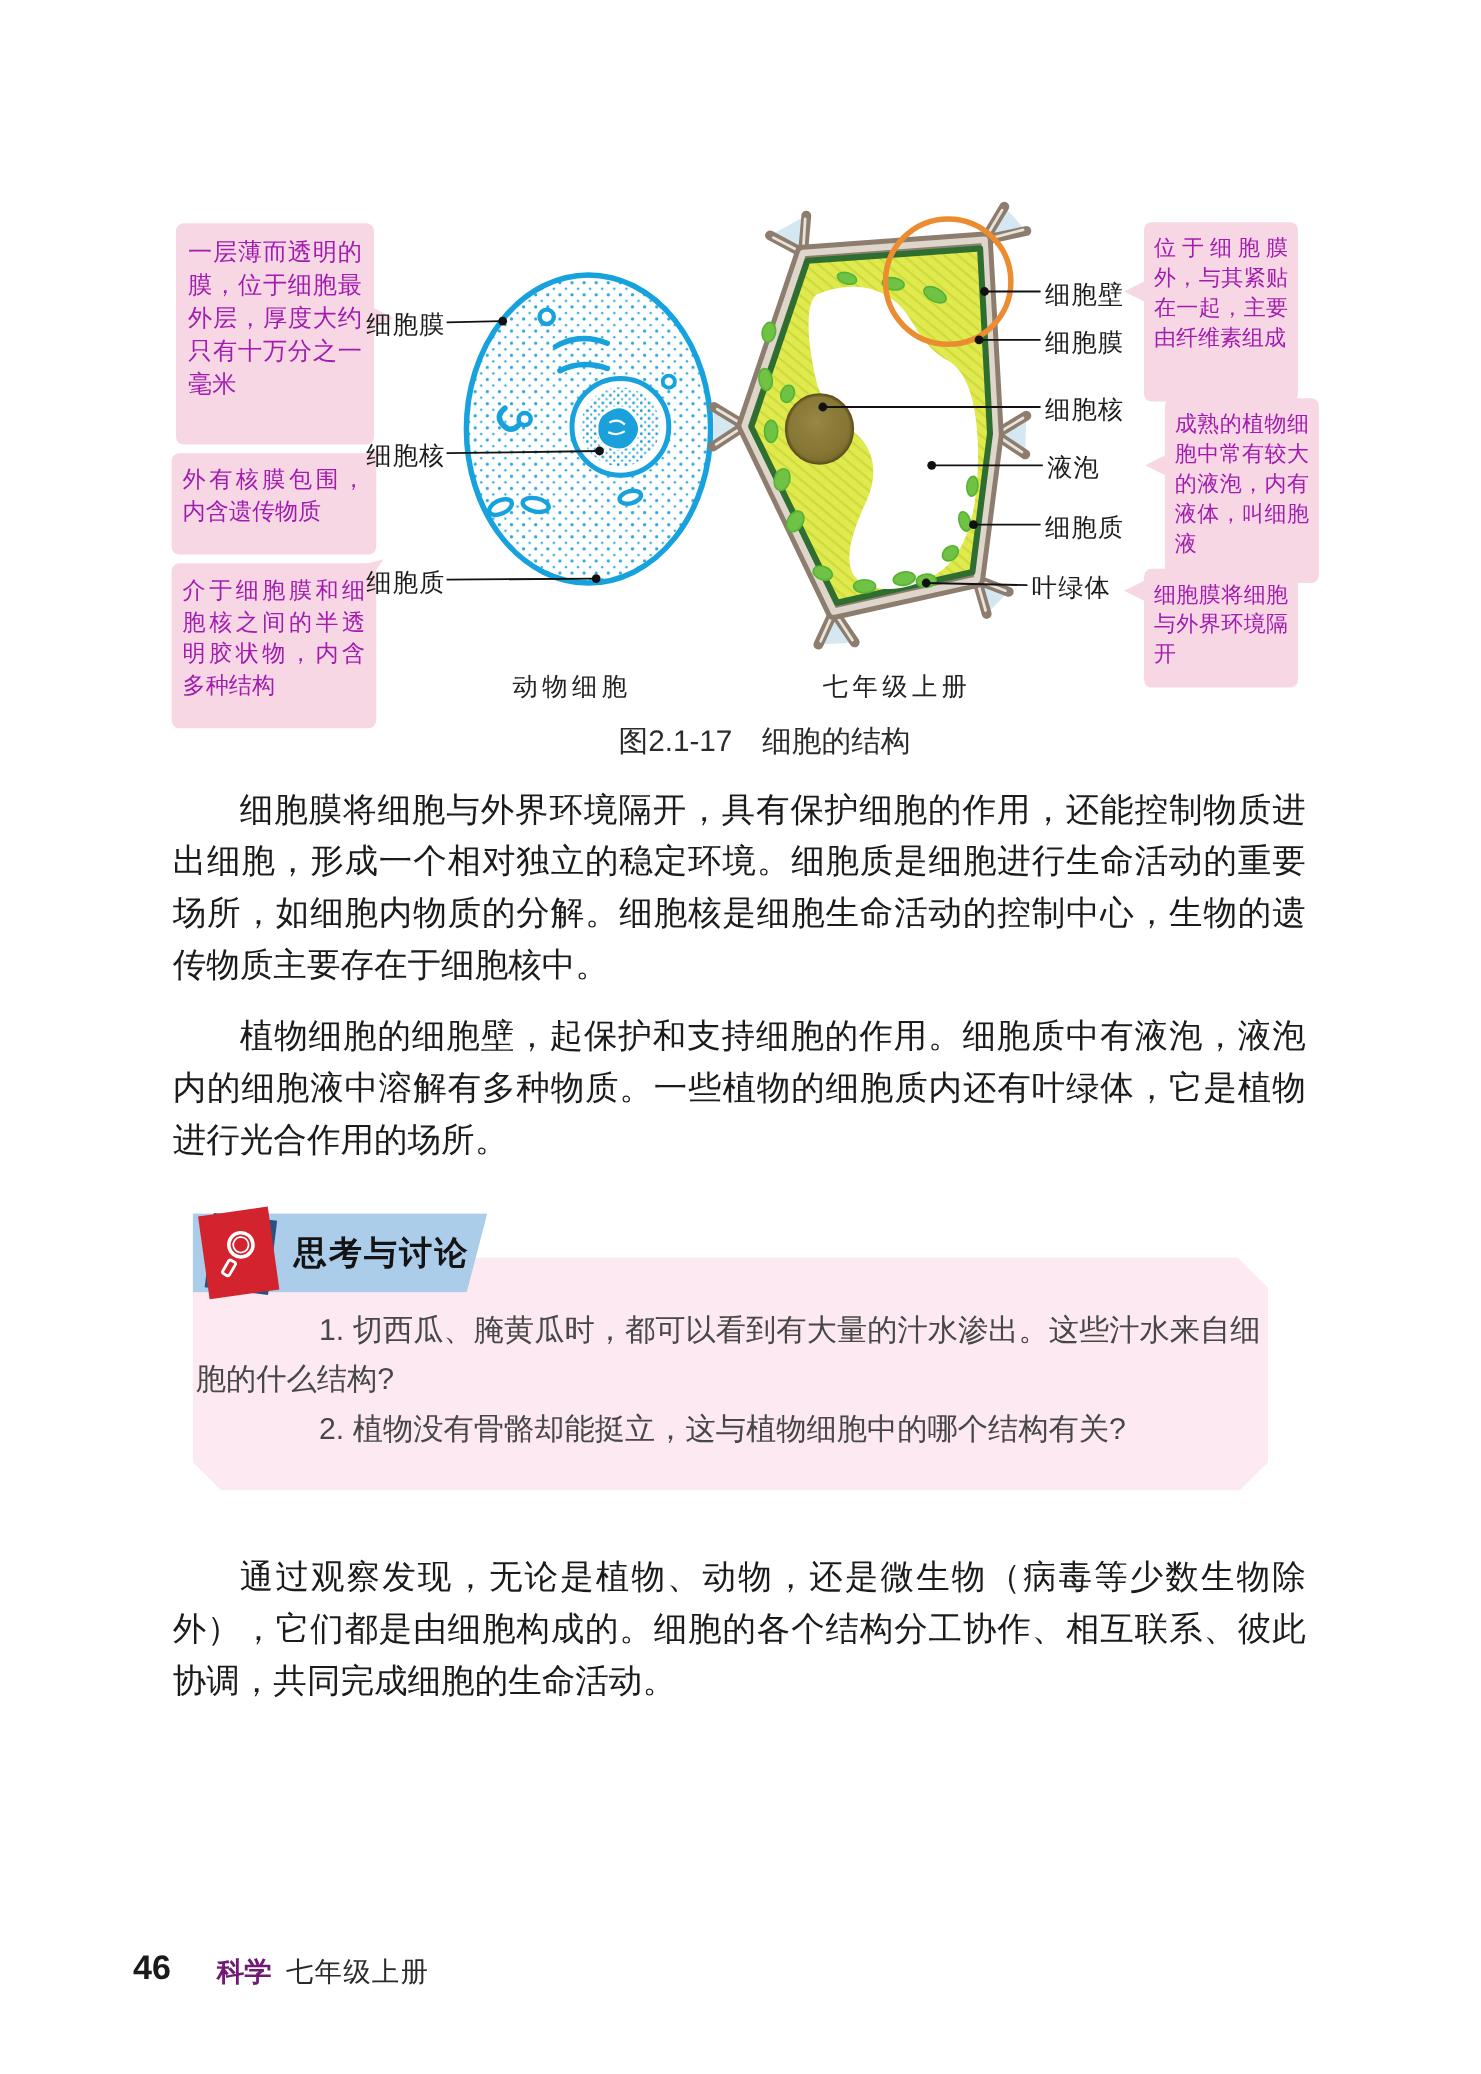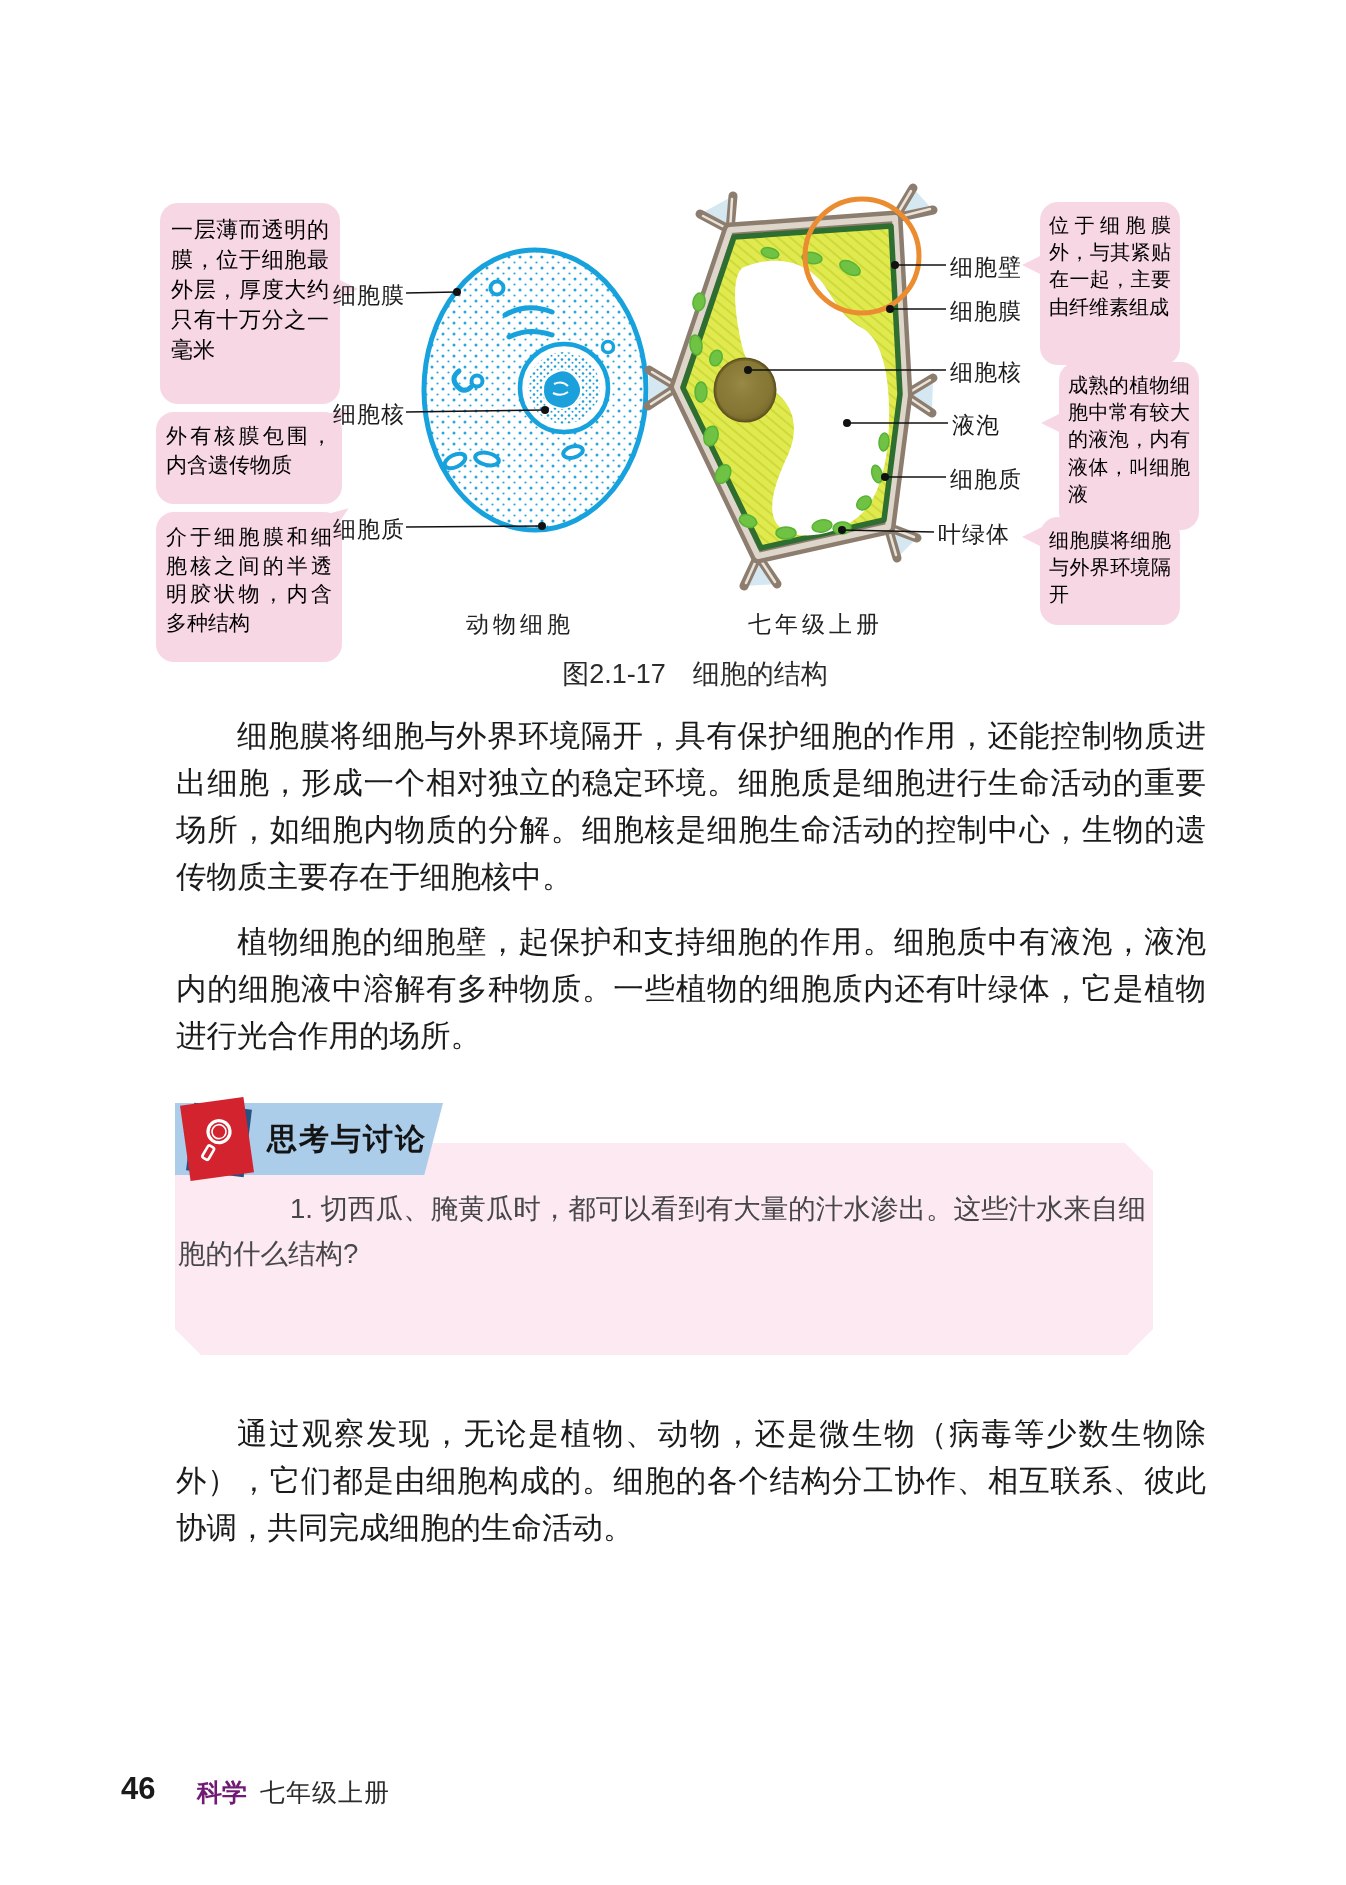--- a/index.html
+++ b/index.html
@@ -2,40 +2,40 @@
 <html><head>
 <meta charset="utf-8">
 <style>
   html,body{margin:0;padding:0;background:#ffffff;}
   #page{position:relative;width:1346px;height:1885px;background:#ffffff;overflow:hidden;
         font-family:"Liberation Serif","DejaVu Serif",serif;color:#1b1b1b;}
   .abs{position:absolute;}
   svg{display:block;}
 
   
-  .callout{position:absolute;background:#f8d7e4;border-radius:18px;
-           font-family:"DejaVu Serif","Liberation Serif",serif;color:#000000;
+  .callout{position:absolute;background:#f8d7e4;border-radius:7px;
+           font-family:"DejaVu Serif","Liberation Serif",serif;color:#a21caf;
            line-height:1.36;text-align:justify;}
   .callout .tail{position:absolute;width:0;height:0;}
   .tail-right{right:-18px;top:76px;border-top:10px solid transparent;border-bottom:10px solid transparent;border-left:20px solid #f8d7e4;}
   .tail-left{left:-18px;border-top:10px solid transparent;border-bottom:10px solid transparent;border-right:20px solid #f8d7e4;}
   .tail-ne{right:-10px;top:-4px;border-top:6px solid transparent;border-bottom:14px solid transparent;border-left:26px solid #f8d7e4;transform:rotate(-28deg);}
 
   
   .part-label{position:absolute;font-family:"DejaVu Serif","Liberation Serif",serif;
               font-size:23px;color:#1c1c1c;letter-spacing:1px;white-space:nowrap;}
 
   
   .cell-name{position:absolute;font-family:"DejaVu Serif","Liberation Serif",serif;
              font-size:23px;letter-spacing:4px;color:#222;}
   .fig-caption{position:absolute;left:175px;top:656px;width:1040px;text-align:center;
                font-family:"Liberation Sans","DejaVu Sans",sans-serif;font-size:27px;color:#2b2b2b;}
 
   
-  .para{position:absolute;left:176px;width:1030px;font-size:30.5px;line-height:47px;
+  .para{position:absolute;left:157px;width:1030px;font-size:30.5px;line-height:47px;
         text-align:justify;text-indent:2em;color:#1b1b1b;}
 
   
   .think-banner{position:absolute;left:175px;top:1103px;width:268px;height:72px;background:#abcde9;
                 clip-path:polygon(0 0,100% 0,93% 100%,0 100%);}
   .think-box{position:absolute;left:175px;top:1143px;width:978px;height:212px;background:#fce9f1;
              clip-path:polygon(0 0,calc(100% - 28px) 0,100% 28px,100% calc(100% - 26px),calc(100% - 26px) 100%,26px 100%,0 calc(100% - 26px));}
   .think-title{position:absolute;left:267px;top:1119px;font-family:"Liberation Sans","DejaVu Sans",sans-serif;
                font-weight:bold;font-size:30px;color:#141414;letter-spacing:2px;}
   .navy-shape{position:absolute;left:190px;top:1106px;width:58px;height:68px;background:#27517e;transform:rotate(7deg);}
@@ -238,20 +238,21 @@
   <div class="red-shape">
     <svg width="40" height="46" viewBox="0 0 40 46">
       <circle cx="23" cy="16" r="11" fill="none" stroke="#ffffff" stroke-width="3.2"></circle>
       <circle cx="23" cy="16" r="7" fill="none" stroke="#ffffff" stroke-width="1.6"></circle>
       <rect x="6" y="28" width="7" height="14" rx="2" transform="rotate(38 9 35)" fill="none" stroke="#ffffff" stroke-width="2.6"></rect>
     </svg>
   </div>
   <div class="think-title">思考与讨论</div>
 
   <p class="question" style="top:1186px;margin:0;">1. 切西瓜、腌黄瓜时，都可以看到有大量的汁水渗出。这些汁水来自细胞的什么结构?</p>
+  <p class="question" style="top:1276px;margin:0;">2. 植物没有骨骼却能挺立，这与植物细胞中的哪个结构有关?</p>
 
   <p class="para" style="top:1411px;margin:0;">通过观察发现，无论是植物、动物，还是微生物（病毒等少数生物除外），它们都是由细胞构成的。细胞的各个结构分工协作、相互联系、彼此协调，共同完成细胞的生命活动。</p>
 
   <div class="footer-num">46</div>
   <div class="footer-subject">科学</div>
   <div class="footer-edition">七年级上册</div>
 
 </div>
 
 </body></html>

